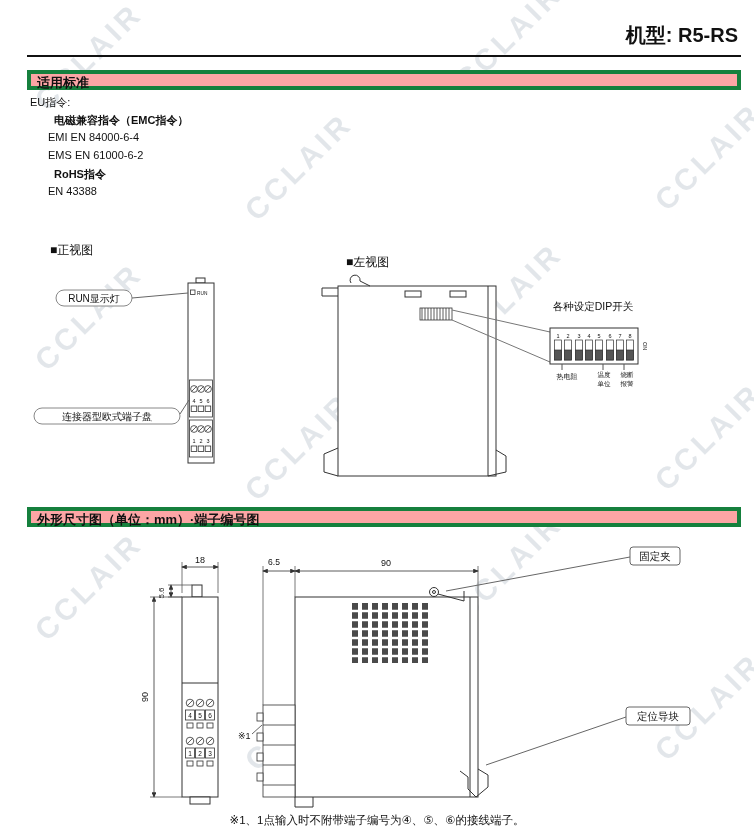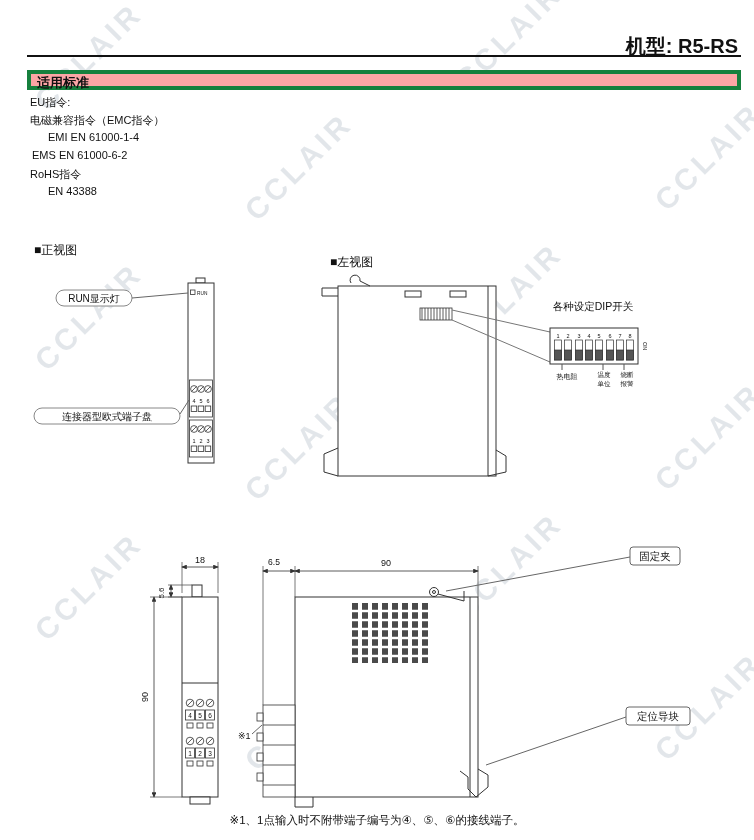--- a/index.html
+++ b/index.html
@@ -4,32 +4,32 @@
 <style>
   * { margin:0; padding:0; box-sizing:border-box; }
   html,body { background:#fff; }
   body { font-family:"Liberation Sans","DejaVu Sans",sans-serif; color:#111; }
   .page { position:relative; width:754px; height:840px; background:#fff; overflow:hidden; }
 
   .wm { position:absolute; z-index:0; color:#ccd3da; opacity:.55; font-size:30px;
         font-weight:bold; letter-spacing:4px; transform:rotate(-45deg);
         pointer-events:none; white-space:nowrap; }
 
-  .model { position:absolute; z-index:2; top:22px; right:16px; font-size:20px; font-weight:bold;margin-top:11px; }
+  .model { position:absolute; z-index:2; top:22px; right:16px; font-size:20px; font-weight:bold; }
   .rule  { position:absolute; z-index:2; top:55px; left:27px; width:714px; height:2px; background:#111; }
 
   .secbar { position:absolute; z-index:2; left:27px; width:714px; height:20px;
             background:#fca5a5; border:4px solid #15803d; font-size:13px; font-weight:bold;
             line-height:18px; padding-left:6px; }
   .bar1 { top:70px; } .bar2 { top:219px; } .bar3 { top:507px; }
 
   .tline { position:absolute; z-index:2; font-size:11px; white-space:nowrap; }
-  .b { font-weight:normal; }
-
-  .viewlabel { position:absolute; z-index:2; font-size:12px; }
+  .b { font-weight:bold;margin-left:24px; }
+
+  .viewlabel { position:absolute; z-index:2; font-size:12px;margin-left:16px; }
 
   .fig { position:absolute; z-index:1; }
   svg text { fill:#111; }
 
   .footnote { position:absolute; z-index:2; top:813px; left:0; width:754px;
               text-align:center; font-size:11.5px; }
 </style>
 </head>
 <body>
 
@@ -47,22 +47,22 @@
   <span class="wm" style="left:440px;top:550px">CCLAIR</span>
   <span class="wm" style="left:230px;top:700px">CCLAIR</span>
   <span class="wm" style="left:640px;top:690px">CCLAIR</span>
 
   <div class="model">机型: R5-RS</div>
   <div class="rule"></div>
 
   <div class="secbar bar1">适用标准</div>
   <div class="tline" style="left:30px;top:95px">EU指令:</div>
   <div class="tline b" style="left:30px;top:113px">电磁兼容指令（EMC指令）</div>
-  <div class="tline" style="left:48px;top:131px">EMI EN 61000-1-4</div>
-  <div class="tline" style="left:32px;top:149px">EMS EN 61000-6-2</div>
+  <div class="tline" style="left:48px;top:131px">EMI EN 84000-6-4</div>
+  <div class="tline" style="left:48px;top:149px">EMS EN 61000-6-2</div>
   <div class="tline b" style="left:30px;top:167px">RoHS指令</div>
   <div class="tline" style="left:48px;top:185px">EN 43388</div>
 
   <div class="viewlabel" style="left:34px;top:242px">■正视图</div>
   <div class="viewlabel" style="left:330px;top:254px">■左视图</div>
 
   <svg class="fig" style="left:30px;top:250px" width="280" height="235" viewBox="0 0 280 235">
     <g stroke="#333" stroke-width="1" fill="#fff">
       <rect x="166" y="28" width="9" height="5"></rect>
       <rect x="158" y="33" width="26" height="180"></rect>
@@ -173,20 +173,21 @@
       <line x1="293" y1="114" x2="293" y2="120" stroke="#555"></line>
       <line x1="314" y1="114" x2="314" y2="120" stroke="#555"></line>
       <text x="257" y="129" font-size="7" text-anchor="middle">热电阻</text>
       <text x="294" y="127" font-size="6.5" text-anchor="middle">温度</text>
       <text x="294" y="135.5" font-size="6.5" text-anchor="middle">单位</text>
       <text x="317" y="127" font-size="6.5" text-anchor="middle">烧断</text>
       <text x="317" y="135.5" font-size="6.5" text-anchor="middle">报警</text>
     </g>
   </svg>
 
+  <div class="secbar bar3">外形尺寸图（单位：mm）·端子编号图</div>
 
   <svg class="fig" style="left:30px;top:535px" width="700" height="278" viewBox="0 0 700 278">
     <defs>
       <marker id="arr" markerWidth="7" markerHeight="6" refX="6" refY="3" orient="auto-start-reverse">
         <path d="M0,0 L7,3 L0,6 Z" fill="#333"></path>
       </marker>
     </defs>
 
     <g stroke="#333" stroke-width="1" fill="#fff">
       <rect x="162" y="50" width="10" height="12"></rect>

